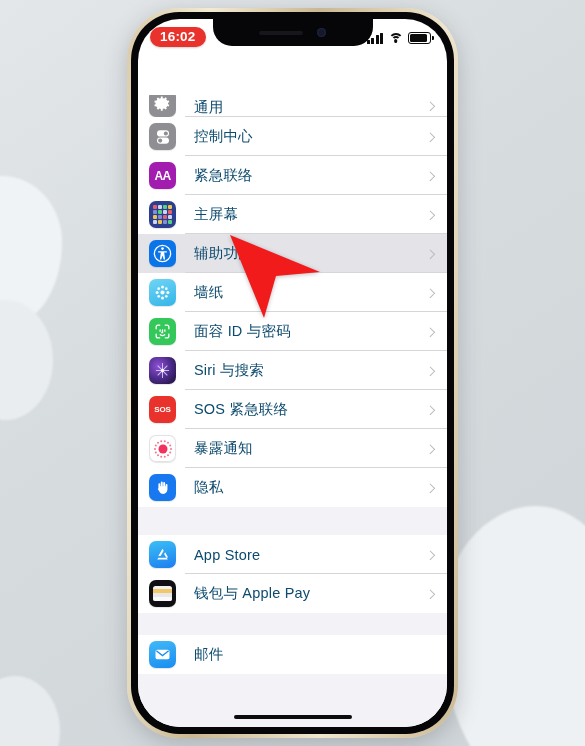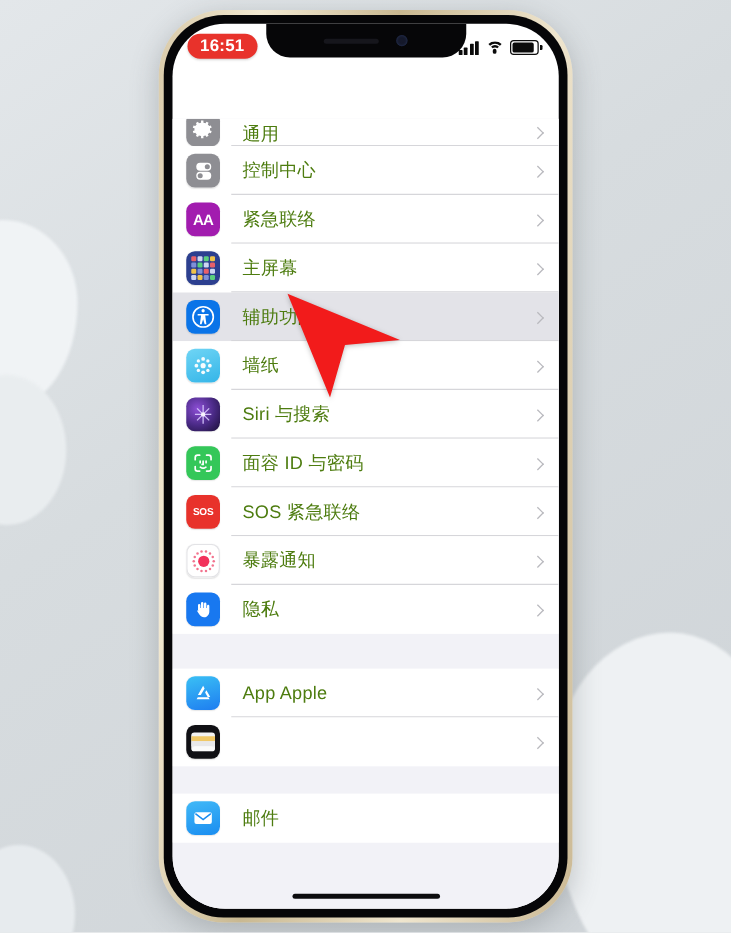--- a/index.html
+++ b/index.html
@@ -146,21 +146,21 @@
   .row.clipped { height:22px; align-items:flex-end; overflow:hidden; }
 
   .ic {
     width:27px; height:27px; border-radius:7px; flex:0 0 auto;
     position:relative; overflow:hidden;
     display:flex; align-items:center; justify-content:center;
     box-shadow:0 .5px 1px rgba(0,0,0,.1);
   }
   .label {
     margin-left:18px;
-    font-size:14.5px; color:#4d7c0f;
+    font-size:14.5px; color:#0c4a6e;
     letter-spacing:.2px;
     white-space:nowrap;
   }
   .chev {
     position:absolute; right:14px; top:50%;
     width:6.5px; height:6.5px;
     border-right:1.6px solid #b9b9be; border-top:1.6px solid #b9b9be;
     transform:translateY(-50%) rotate(45deg);
   }
 
@@ -236,21 +236,21 @@
 <div id="phone">
  <div id="bezel">
   <div id="screen">
 
     <div id="notch">
       <div id="speaker"></div>
       <div id="frontcam"></div>
     </div>
 
     <div id="statusbar">
-      <div id="rec-pill">16:51</div>
+      <div id="rec-pill">16:02</div>
       <div id="status-right">
         <span class="bars">
           <i></i>
               <i></i>
               <i></i>
               <i></i>
         </span>
         <span class="wifi">
           <span class="a"></span>
               <span class="b"></span>
@@ -358,54 +358,54 @@
                     <circle cx="16.8" cy="16.8" r="1.7"></circle>
               </g>
             </svg>
           </span>
           <span class="label">墙纸</span>
           <span class="chev"></span>
           <span class="sep"></span>
         </div>
 
         <div class="row">
+          <span class="ic ic-faceid">
+            <svg width="19" height="19" viewBox="0 0 24 24" fill="none" stroke="#fff" stroke-width="1.7" stroke-linecap="round">
+              <path d="M4 8.5V6.4A2.4 2.4 0 0 1 6.4 4h2.1"></path>
+              <path d="M20 8.5V6.4A2.4 2.4 0 0 0 17.6 4h-2.1"></path>
+              <path d="M4 15.5v2.1A2.4 2.4 0 0 0 6.4 20h2.1"></path>
+              <path d="M20 15.5v2.1A2.4 2.4 0 0 1 17.6 20h-2.1"></path>
+              <path d="M9 10v1.6M15 10v1.6"></path>
+              <path d="M12 10v3.3h-1"></path>
+              <path d="M9.2 16.1c1.6 1.2 4 1.2 5.6 0"></path>
+            </svg>
+          </span>
+          <span class="label">面容 ID 与密码</span>
+          <span class="chev"></span>
+          <span class="sep"></span>
+        </div>
+
+        <div class="row">
           <span class="ic ic-siri">
             <svg width="21" height="21" viewBox="0 0 24 24">
               <g stroke="#d9ccff" stroke-width="1.2" opacity=".9">
                 <path d="M12 3.5v17"></path>
                     <path d="M4.5 12h15"></path>
                 <path d="M6.5 6.5l11 11"></path>
                     <path d="M17.5 6.5l-11 11"></path>
               </g>
               <circle cx="12" cy="12" r="2" fill="#fff" opacity=".85"></circle>
             </svg>
           </span>
           <span class="label">Siri 与搜索</span>
           <span class="chev"></span>
           <span class="sep"></span>
         </div>
 
         <div class="row">
-          <span class="ic ic-faceid">
-            <svg width="19" height="19" viewBox="0 0 24 24" fill="none" stroke="#fff" stroke-width="1.7" stroke-linecap="round">
-              <path d="M4 8.5V6.4A2.4 2.4 0 0 1 6.4 4h2.1"></path>
-              <path d="M20 8.5V6.4A2.4 2.4 0 0 0 17.6 4h-2.1"></path>
-              <path d="M4 15.5v2.1A2.4 2.4 0 0 0 6.4 20h2.1"></path>
-              <path d="M20 15.5v2.1A2.4 2.4 0 0 1 17.6 20h-2.1"></path>
-              <path d="M9 10v1.6M15 10v1.6"></path>
-              <path d="M12 10v3.3h-1"></path>
-              <path d="M9.2 16.1c1.6 1.2 4 1.2 5.6 0"></path>
-            </svg>
-          </span>
-          <span class="label">面容 ID 与密码</span>
-          <span class="chev"></span>
-          <span class="sep"></span>
-        </div>
-
-        <div class="row">
           <span class="ic ic-sos">
             <span class="sos-txt">SOS</span>
           </span>
           <span class="label">SOS 紧急联络</span>
           <span class="chev"></span>
           <span class="sep"></span>
         </div>
 
         <div class="row">
           <span class="ic ic-exposure">
@@ -434,33 +434,34 @@
 
       <div class="gap"></div>
 
       <div class="section">
         <div class="row">
           <span class="ic ic-appstore">
             <svg width="19" height="19" viewBox="0 0 24 24">
               <path fill="#fff" d="M12 4.6l1.5 2.6-3.9 6.8H6.7zM6.6 16.2h10.8l1.2 2.1H5.4zM15.3 9.1l3.9 6.8h-2.6l-2.6-4.5z"></path>
             </svg>
           </span>
-          <span class="label">App Apple</span>
+          <span class="label">App Store</span>
           <span class="chev"></span>
           <span class="sep"></span>
         </div>
 
         <div class="row last">
           <span class="ic ic-wallet">
             <span class="wallet-card">
               <span class="s1"></span>
                   <span class="s2"></span>
                   <span class="s3"></span>
             </span>
           </span>
+          <span class="label">钱包与 Apple Pay</span>
           <span class="chev"></span>
 
         </div>
       </div>
 
       <div class="gap small"></div>
 
       <div class="section">
 
         <div class="row last">

